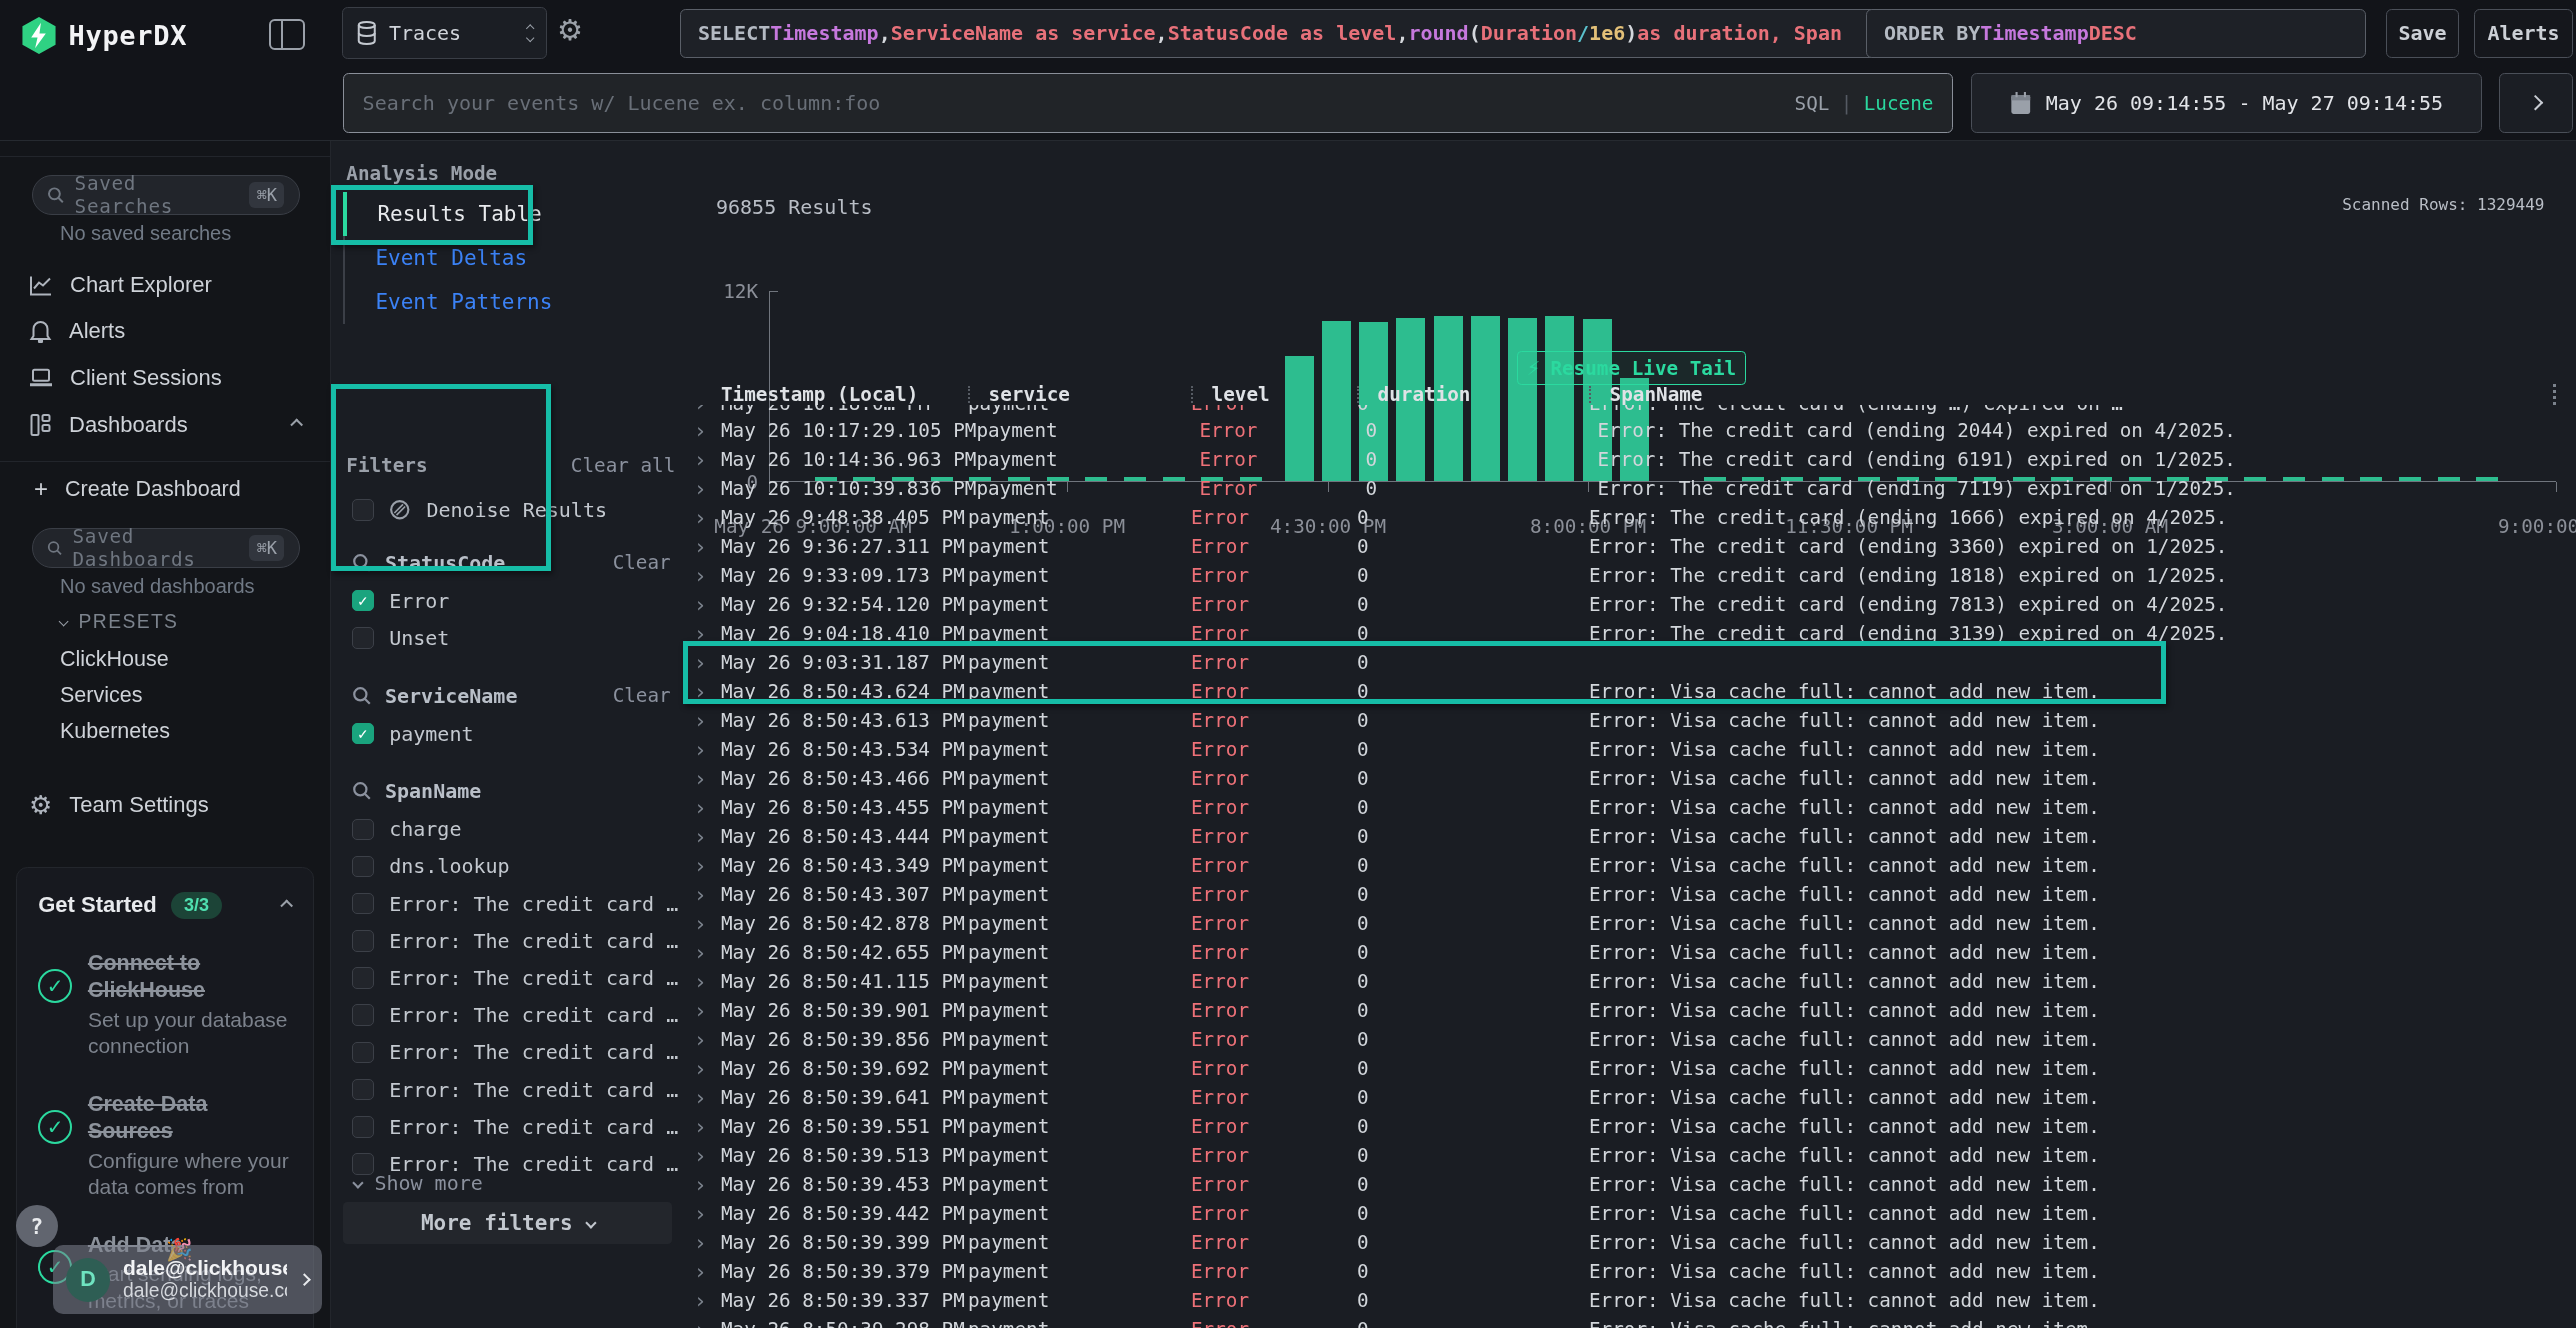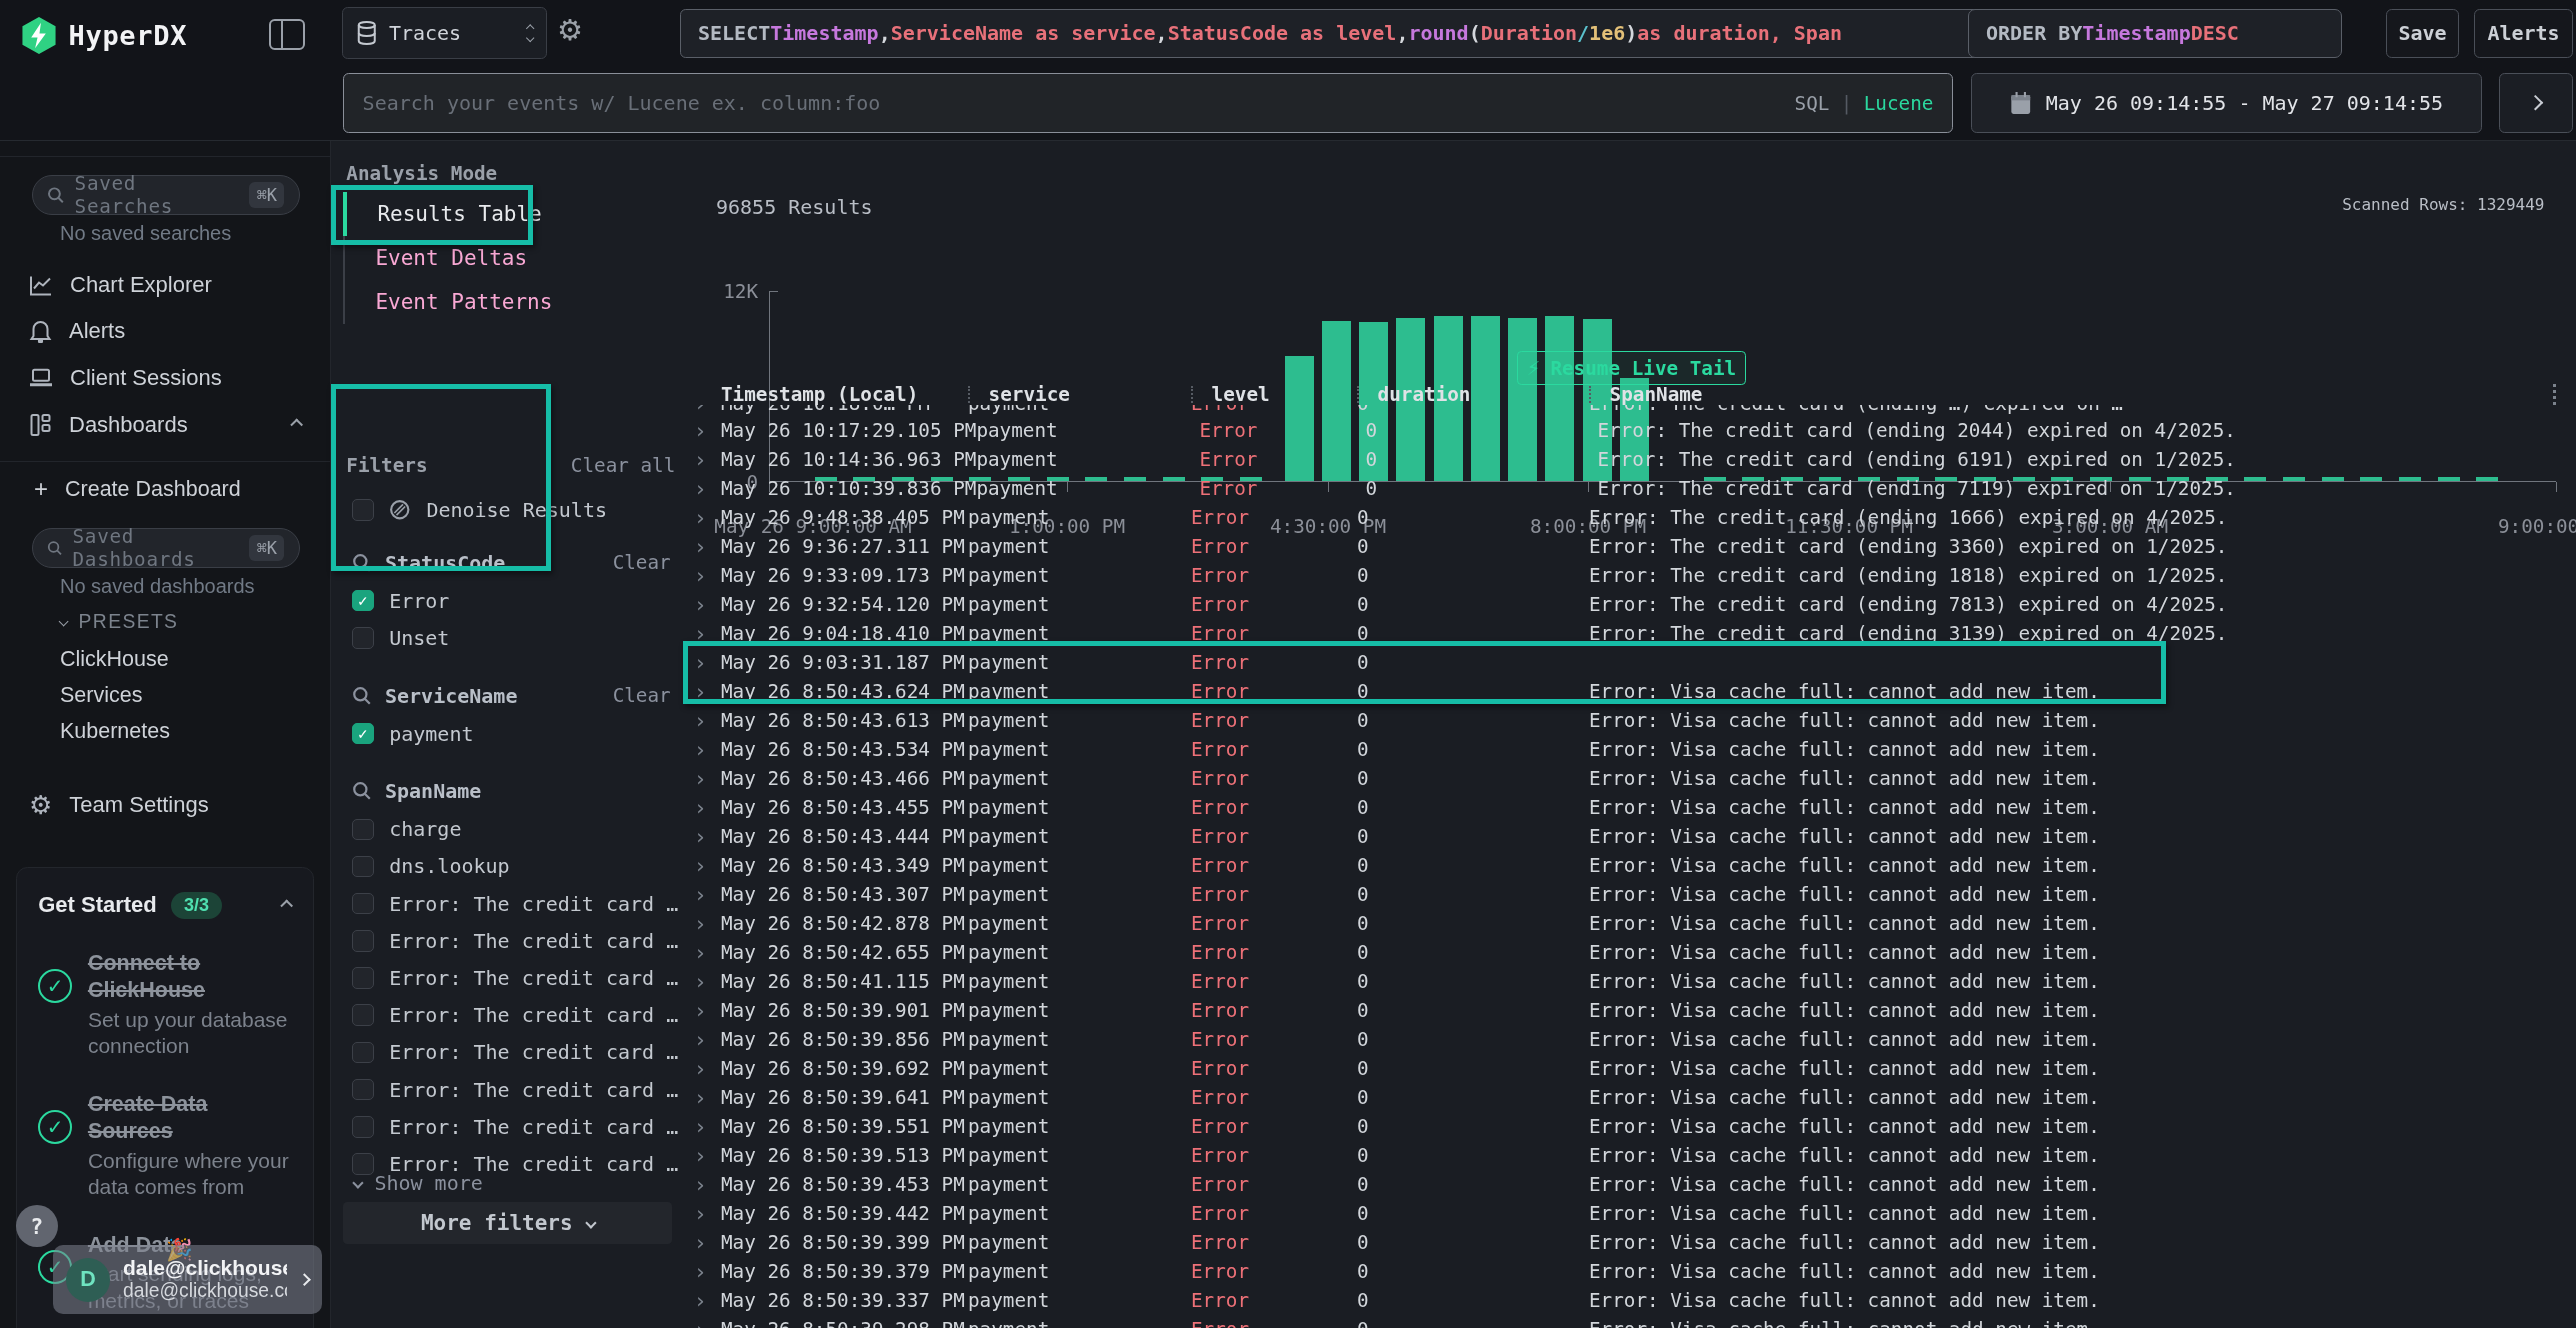--- a/index.html
+++ b/index.html
@@ -17,21 +17,21 @@
   .brand-text { font-size:27px; font-weight:bold; color:#f2f3f5; letter-spacing:0.7px; }
   .panel-toggle { position:absolute; left:269px; top:18.6px; width:36px; height:31.5px; border:2.1px solid #9aa0a9; border-radius:5.7px; }
   .panel-toggle::after { content:""; position:absolute; left:10px; top:0; width:2.1px; height:27px; background:#9aa0a9; }
 
   .select-box { position:absolute; left:342px; top:7.2px; width:205px; height:52px; background:#1b1e24; border:1.4px solid #3a3e46; border-radius:5.7px; display:flex; align-items:center; padding:0 13px; gap:11.4px; color:#d0d4da; font-size:20px; }
   .updown { margin-left:auto; display:flex; flex-direction:column; gap:4.3px; }
   .gearbtn { position:absolute; left:557px; top:13px; font-size:29px; color:#9aa0a9; font-family:"DejaVu Sans",sans-serif; }
 
   .code-input { position:absolute; top:8.6px; height:49px; background:#1e2127; border:1.4px solid #5a5f68; border-radius:5.7px; display:flex; align-items:center; padding:0 17px; font-size:20px; font-weight:bold; white-space:nowrap; overflow:hidden; }
   #sql-input { left:680px; width:1486px; }
-  #order-input { left:1968px; width:374px;border-radius:7px; }
+  #order-input { left:1866px; width:500px; }
   .tk-kw{color:#b4bac3;} .tk-purple{color:#c678dd;} .tk-red{color:#e8717a;} .tk-cyan{color:#5bc1cd;} .tk-yellow{color:#e3c078;} .tk-plain{color:#d4d7dc;}
 
   .top-btn { position:absolute; top:8.6px; height:49px; background:#15171c; border:1.4px solid #4a4f58; border-radius:5.7px; color:#ccd0d6; font-size:20px; font-weight:bold; display:flex; align-items:center; justify-content:center; }
   #save-btn { left:2386px; width:73px; }
   #alerts-btn { left:2474px; width:99px; }
 
   .search-wrap { position:absolute; left:343px; top:73px; width:1610px; height:60px; background:#212428; border:1.4px solid #8a8f99; border-radius:5.7px; display:flex; align-items:center; padding:0 18.6px; }
   .search-wrap input { flex:1; background:transparent; border:none; outline:none; color:#d4d7dc; font-size:20px; font-family:"DejaVu Sans Mono",monospace; }
   .search-wrap input::placeholder { color:#696f78; }
   .lang-toggle { display:flex; gap:11.4px; font-size:19.3px; }
@@ -68,21 +68,21 @@
   .hidden-emoji { position:absolute; left:166px; top:1171px; font-size:21.5px; z-index:5; }
   .user-chip { position:absolute; left:53px; top:1179px; width:269px; height:69px; background:rgba(125,130,142,0.55); border-radius:10px; display:flex; align-items:center; padding:0 13px; gap:13px; z-index:6; }
   .avatar { width:44px; height:44px; border-radius:50%; background:#2e5e54; color:#6fe3c0; font-size:21.5px; font-weight:bold; display:flex; align-items:center; justify-content:center; }
   .chip-name { color:#f2f3f5; font-size:21px; font-weight:bold; line-height:1.15; }
   .chip-sub { color:#d6d9de; font-size:19.3px; line-height:1.15; }
 
   
   .apanel { position:absolute; left:332px; top:142px; width:355px; height:1186px; background:#1a1d23; }
   .apanel-title { position:absolute; left:14.3px; top:20px; color:#9aa0a9; font-size:19.3px; font-weight:bold; }
   .mode-list { position:absolute; left:11.4px; top:50px; }
-  .mode-item { position:relative; padding:10px 0 10px 30px; font-size:21px; color:#f9a8d4; border-left:2.9px solid #3b3f47; }
+  .mode-item { position:relative; padding:10px 0 10px 30px; font-size:21px; color:#3b82f6; border-left:2.9px solid #3b3f47; }
   .mode-item.active { color:#e8eaed; border-left:4.3px solid #2bd99f; }
   .filters-row { position:absolute; left:14.3px; top:312px; width:329px; display:flex; }
   .filters-title { color:#9aa0a9; font-size:19.3px; font-weight:bold; }
   .clear-link { margin-left:auto; color:#8b919e; font-size:19.3px; }
   .denoise-row { position:absolute; left:20px; top:356px; display:flex; align-items:center; gap:15.7px; }
   .fgroups { position:absolute; left:20px; top:405px; width:323px; }
   .fgroup { margin-bottom:27px; }
   .fgroup-head { display:flex; align-items:center; gap:13px; height:31.5px; }
   .fgroup-name { color:#b9bfc8; font-size:20px; font-weight:bold; }
   .fitem { display:flex; align-items:center; gap:15.7px; height:30px; margin-top:7.2px; }

